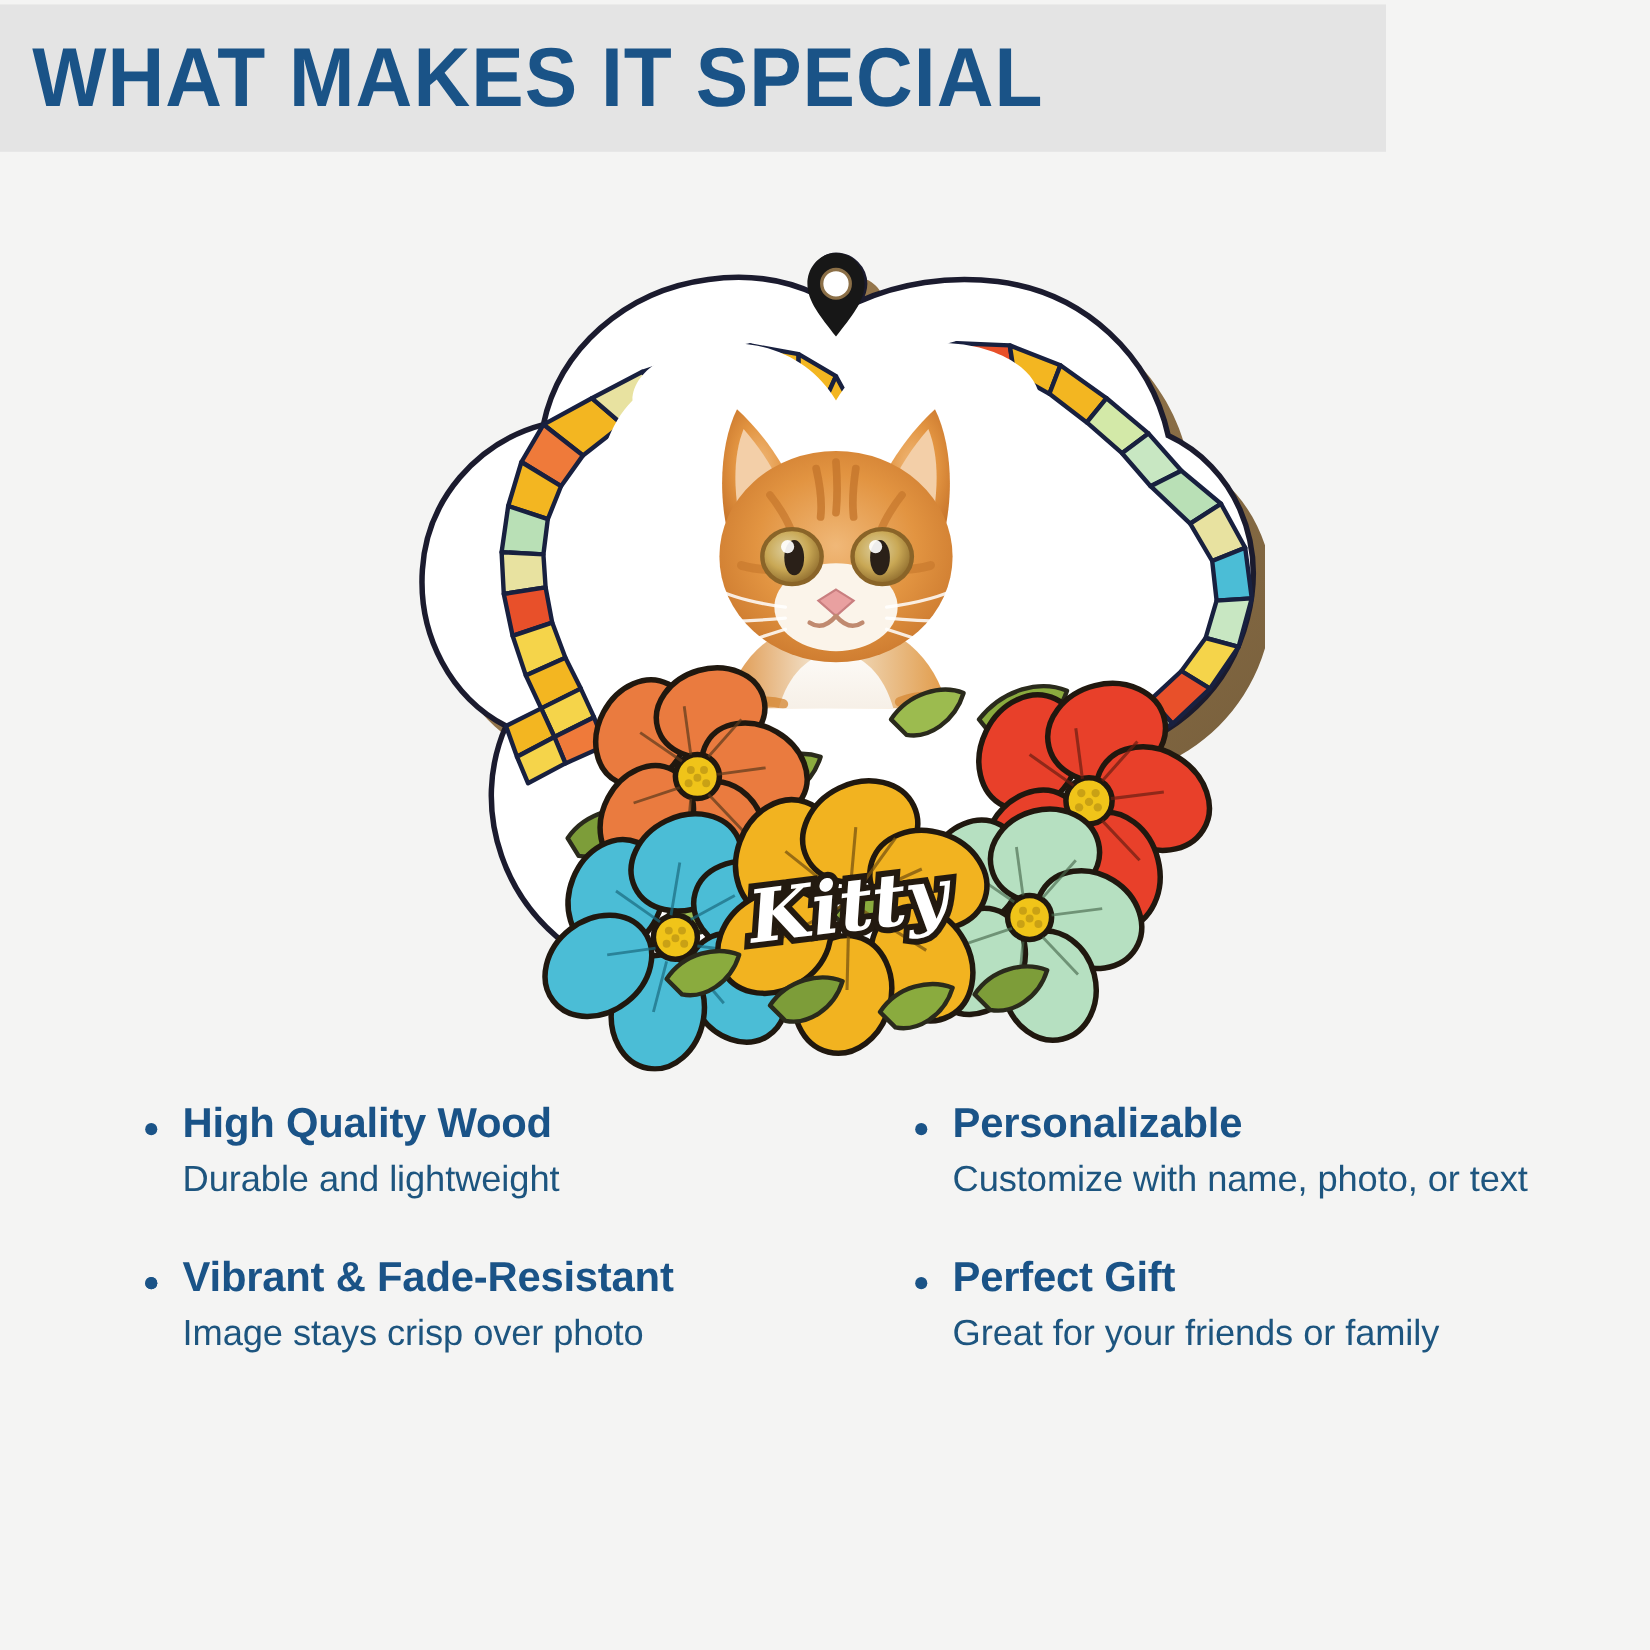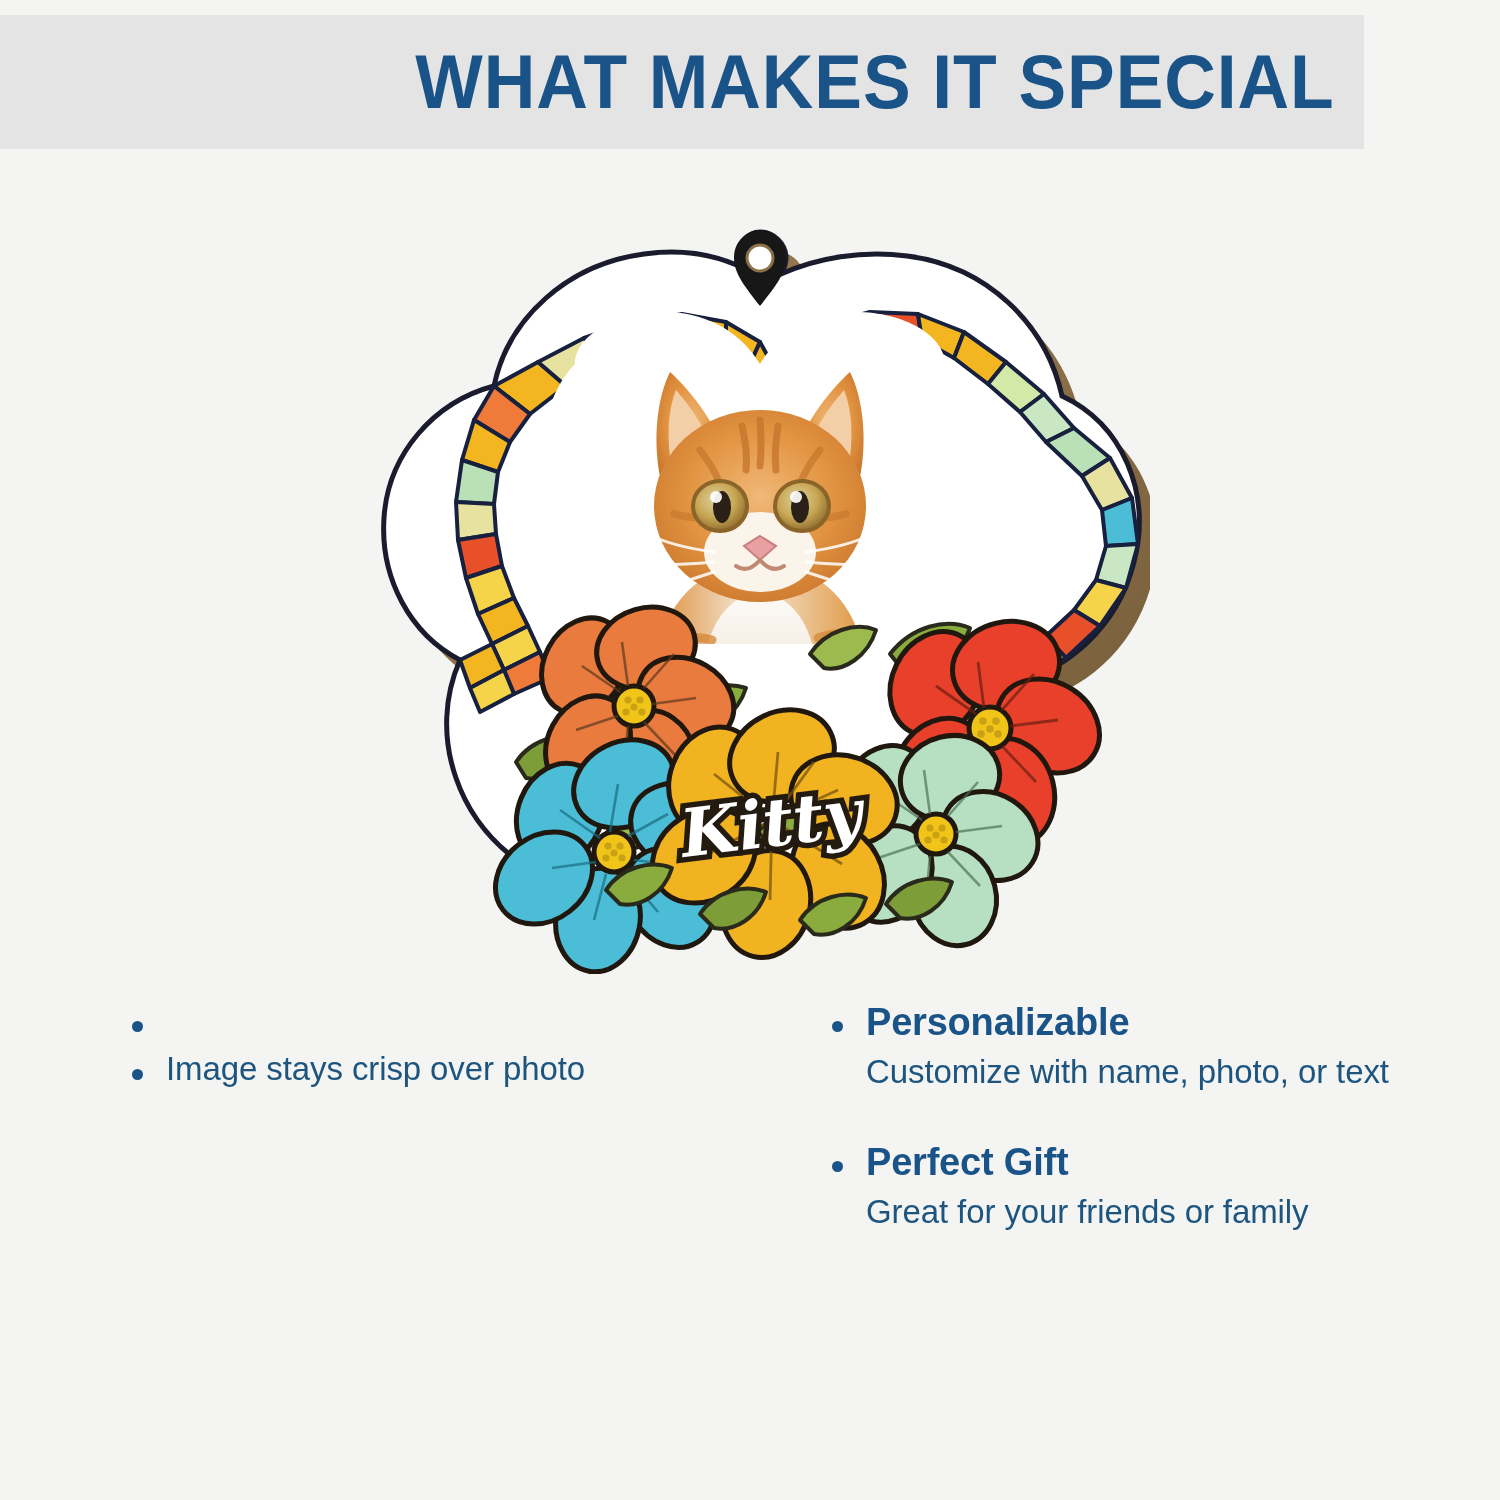--- a/index.html
+++ b/index.html
@@ -12,27 +12,27 @@
     background: #f4f4f3;
     font-family: "Liberation Sans", sans-serif;
     overflow: hidden;
     position: relative;
   }
 
   
   .header-banner {
     position: absolute;
     left: 0;
-    top: 15px;
-    width: 1364px;
+    top: 4px;
+    width: 1260px;
     height: 134px;
     background: #e4e4e4;
     display: flex;
     align-items: center;
-    justify-content: flex-end;
+    justify-content: flex-start;
   }
   .header-title {
     font-family: "Liberation Sans Narrow", "Liberation Sans", sans-serif;
     font-size: 76px;
     font-weight: bold;
     color: #1a5387;
     letter-spacing: 1px;
     transform: scaleX(0.94);
     white-space: nowrap;
     line-height: 1;
@@ -479,27 +479,33 @@
         <path d="M516 690 C532 666 562 660 582 668 C574 694 550 708 530 704 Z" fill="#7d9d39"></path>
       </g>
     </svg>
   </div>
 </div>
 
 <div class="features">
 
   <div class="feature-col left">
 
+    <div class="feature-item">
+      <span class="feature-bullet"></span>
+      <p class="feature-title">High Quality Wood</p>
+      <p class="feature-desc">Durable and lightweight</p>
+    </div>
 
     <div class="feature-item">
       <span class="feature-bullet"></span>
     </div>
 
     <div class="feature-item">
       <span class="feature-bullet"></span>
+      <p class="feature-title">Vibrant &amp; Fade-Resistant</p>
       <p class="feature-desc">Image stays crisp over photo</p>
     </div>
 
   </div>
 
   <div class="feature-col right">
 
     <div class="feature-item">
       <span class="feature-bullet"></span>
       <p class="feature-title">Personalizable</p>

